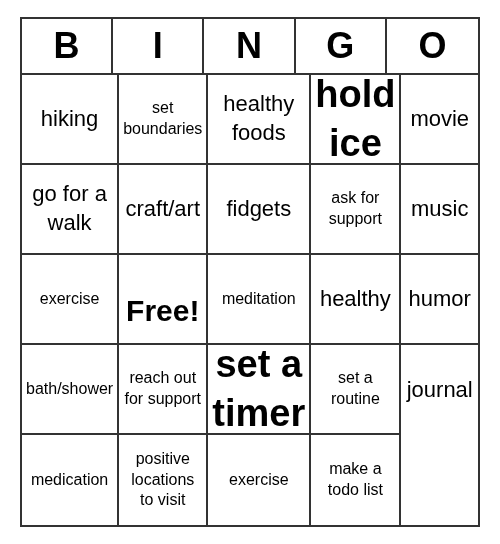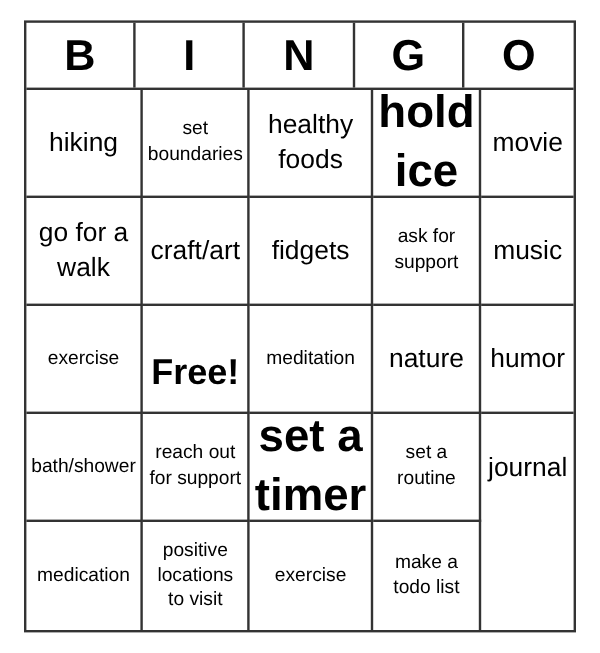--- a/index.html
+++ b/index.html
@@ -114,21 +114,21 @@
       <div class="bingo-cell">
         <span class="cell-text">exercise</span>
       </div>
       <div class="bingo-cell">
         <span class="cell-text free">Free!</span>
       </div>
       <div class="bingo-cell">
         <span class="cell-text">meditation</span>
       </div>
       <div class="bingo-cell">
-        <span class="cell-text large">nature</span>
+        <span class="cell-text large">healthy</span>
       </div>
       <div class="bingo-cell">
         <span class="cell-text large">humor</span>
       </div>
       <div class="bingo-cell">
         <span class="cell-text">bath/shower</span>
       </div>
       <div class="bingo-cell">
         <span class="cell-text">reach out for support</span>
       </div>

